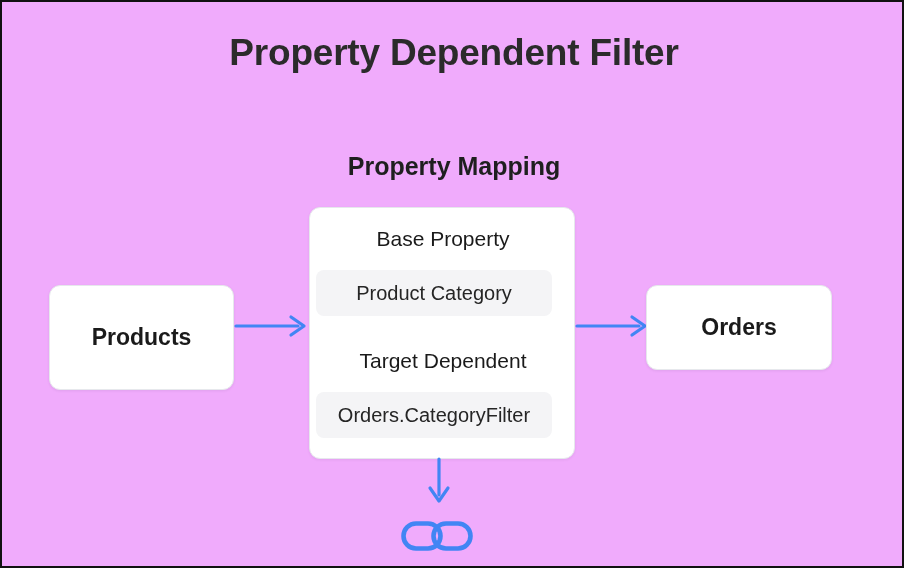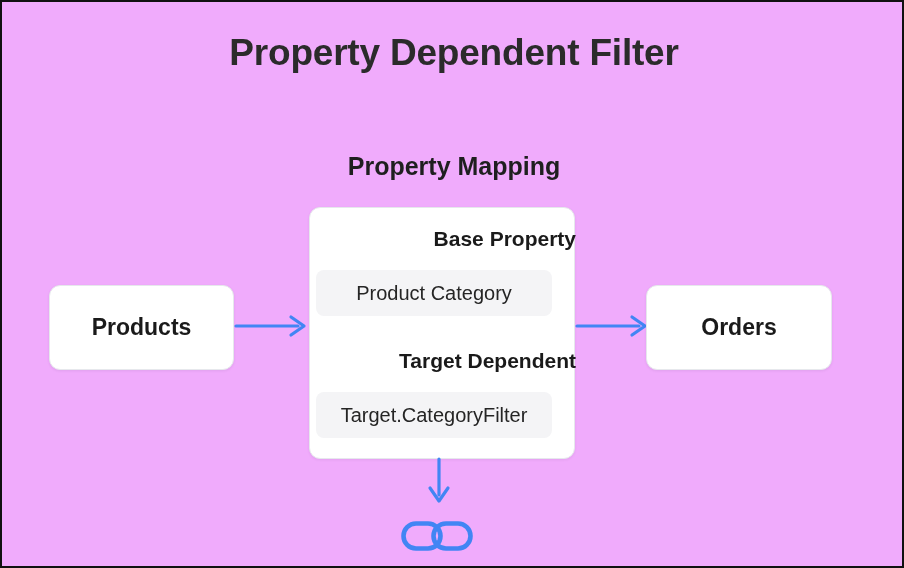--- a/index.html
+++ b/index.html
@@ -59,21 +59,21 @@
   }
   .entity-label {
     font-size: 23px;
     font-weight: bold;
     color: #1a1a1a;
   }
   .entity-products {
     left: 47px;
     top: 283px;
     width: 185px;
-    height: 85px;
+    height: 105px;
   }
   .entity-orders {
     left: 644px;
     top: 283px;
     width: 186px;
     height: 85px;
     align-items: center;
   }
 
   
@@ -86,23 +86,23 @@
     background: #ffffff;
     border: 1px solid #e6e8ec;
     border-radius: 11px;
     box-shadow: 0 1px 3px rgba(16,24,40,0.06);
     box-sizing: border-box;
   }
   .field-label {
     position: absolute;
     left: 0;
     width: 266px;
-    text-align: right;
+    text-align: center;
     font-size: 21px;
-    font-weight: bold;
+    font-weight: normal;
     color: #1a1a1a;
   }
   .field-label.base  { top: 19px; }
   .field-label.target{ top: 141px; }
 
   .field-chip {
     position: absolute;
     left: 6px;
     width: 236px;
     height: 46px;
@@ -159,21 +159,21 @@
 
     <div class="field-label base">Base Property</div>
 
     <div class="field-chip base">
       <span class="field-chip-text">Product Category</span>
     </div>
 
     <div class="field-label target">Target Dependent</div>
 
     <div class="field-chip target">
-      <span class="field-chip-text">Target.CategoryFilter</span>
+      <span class="field-chip-text">Orders.CategoryFilter</span>
     </div>
 
   </div>
 
   <div class="arrow arrow-right-right">
     <svg width="76" height="28" viewBox="0 0 76 28">
       <line x1="2" y1="14" x2="64" y2="14" stroke="#4285f4" stroke-width="3.2" stroke-linecap="round"></line>
       <polyline points="57,5 70,14 57,23" fill="none" stroke="#4285f4" stroke-width="3.2" stroke-linecap="round" stroke-linejoin="round"></polyline>
     </svg>
   </div>

